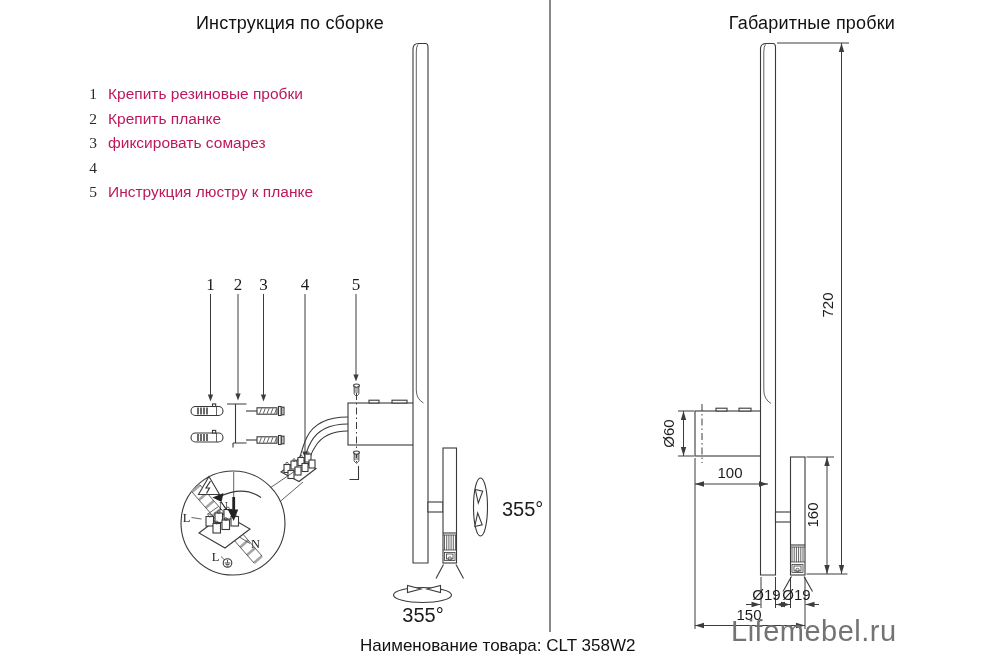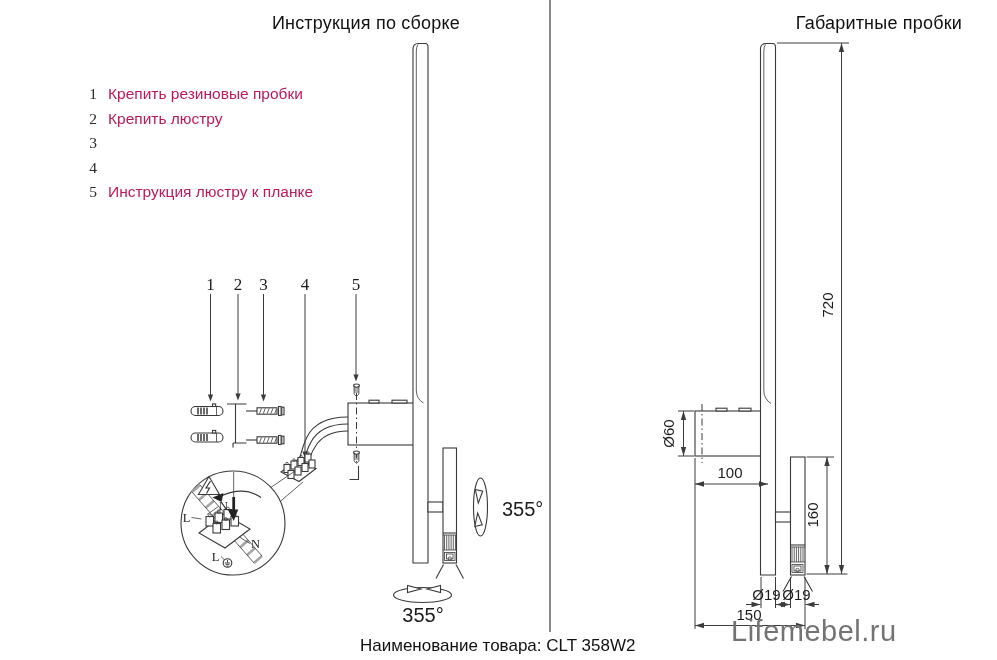--- a/index.html
+++ b/index.html
@@ -1,18 +1,18 @@
 <!DOCTYPE html>
 <html><head>
 <meta charset="utf-8">
 <style>
   html,body{margin:0;padding:0;background:#fff;}
   .page{position:relative;width:997px;height:660px;background:#ffffff;overflow:hidden;
         font-family:"Liberation Sans",sans-serif;color:#1e1e1e;}
-  .title{position:absolute;top:13px;font-size:18px;color:#111;text-align:right;letter-spacing:.2px;}
+  .title{position:absolute;top:13px;font-size:18px;color:#111;text-align:center;letter-spacing:.2px;}
   .title.left{left:120px;width:340px;}
   .title.right{left:662px;width:300px;}
   .steps{position:absolute;left:86px;top:82px;}
   .step{display:flex;line-height:24.5px;font-size:15.5px;}
   .step-num{width:14px;text-align:center;font-family:"Liberation Serif",serif;color:#2a2a2a;margin-right:8px;}
   .step-text{color:#be185d;}
   .footer{position:absolute;left:360px;top:636px;font-size:17px;color:#111;}
   .watermark{position:absolute;left:731px;top:615px;font-size:29px;color:#737373;letter-spacing:.5px;}
   svg{position:absolute;left:0;top:0;}
   .ln{fill:none;stroke:#3a3a3a;stroke-width:1.1;}
@@ -35,24 +35,25 @@
   <div class="title left">Инструкция по сборке</div>
   <div class="title right">Габаритные пробки</div>
 
   <div class="steps">
     <div class="step">
       <span class="step-num">1</span>
       <span class="step-text">Крепить резиновые пробки</span>
     </div>
     <div class="step">
       <span class="step-num">2</span>
-      <span class="step-text">Крепить люстру</span>
+      <span class="step-text">Крепить планке</span>
     </div>
     <div class="step">
       <span class="step-num">3</span>
+      <span class="step-text">фиксировать сомарез</span>
     </div>
     <div class="step">
       <span class="step-num">4</span>
     </div>
     <div class="step">
       <span class="step-num">5</span>
       <span class="step-text">Инструкция люстру к планке</span>
     </div>
   </div>
 

